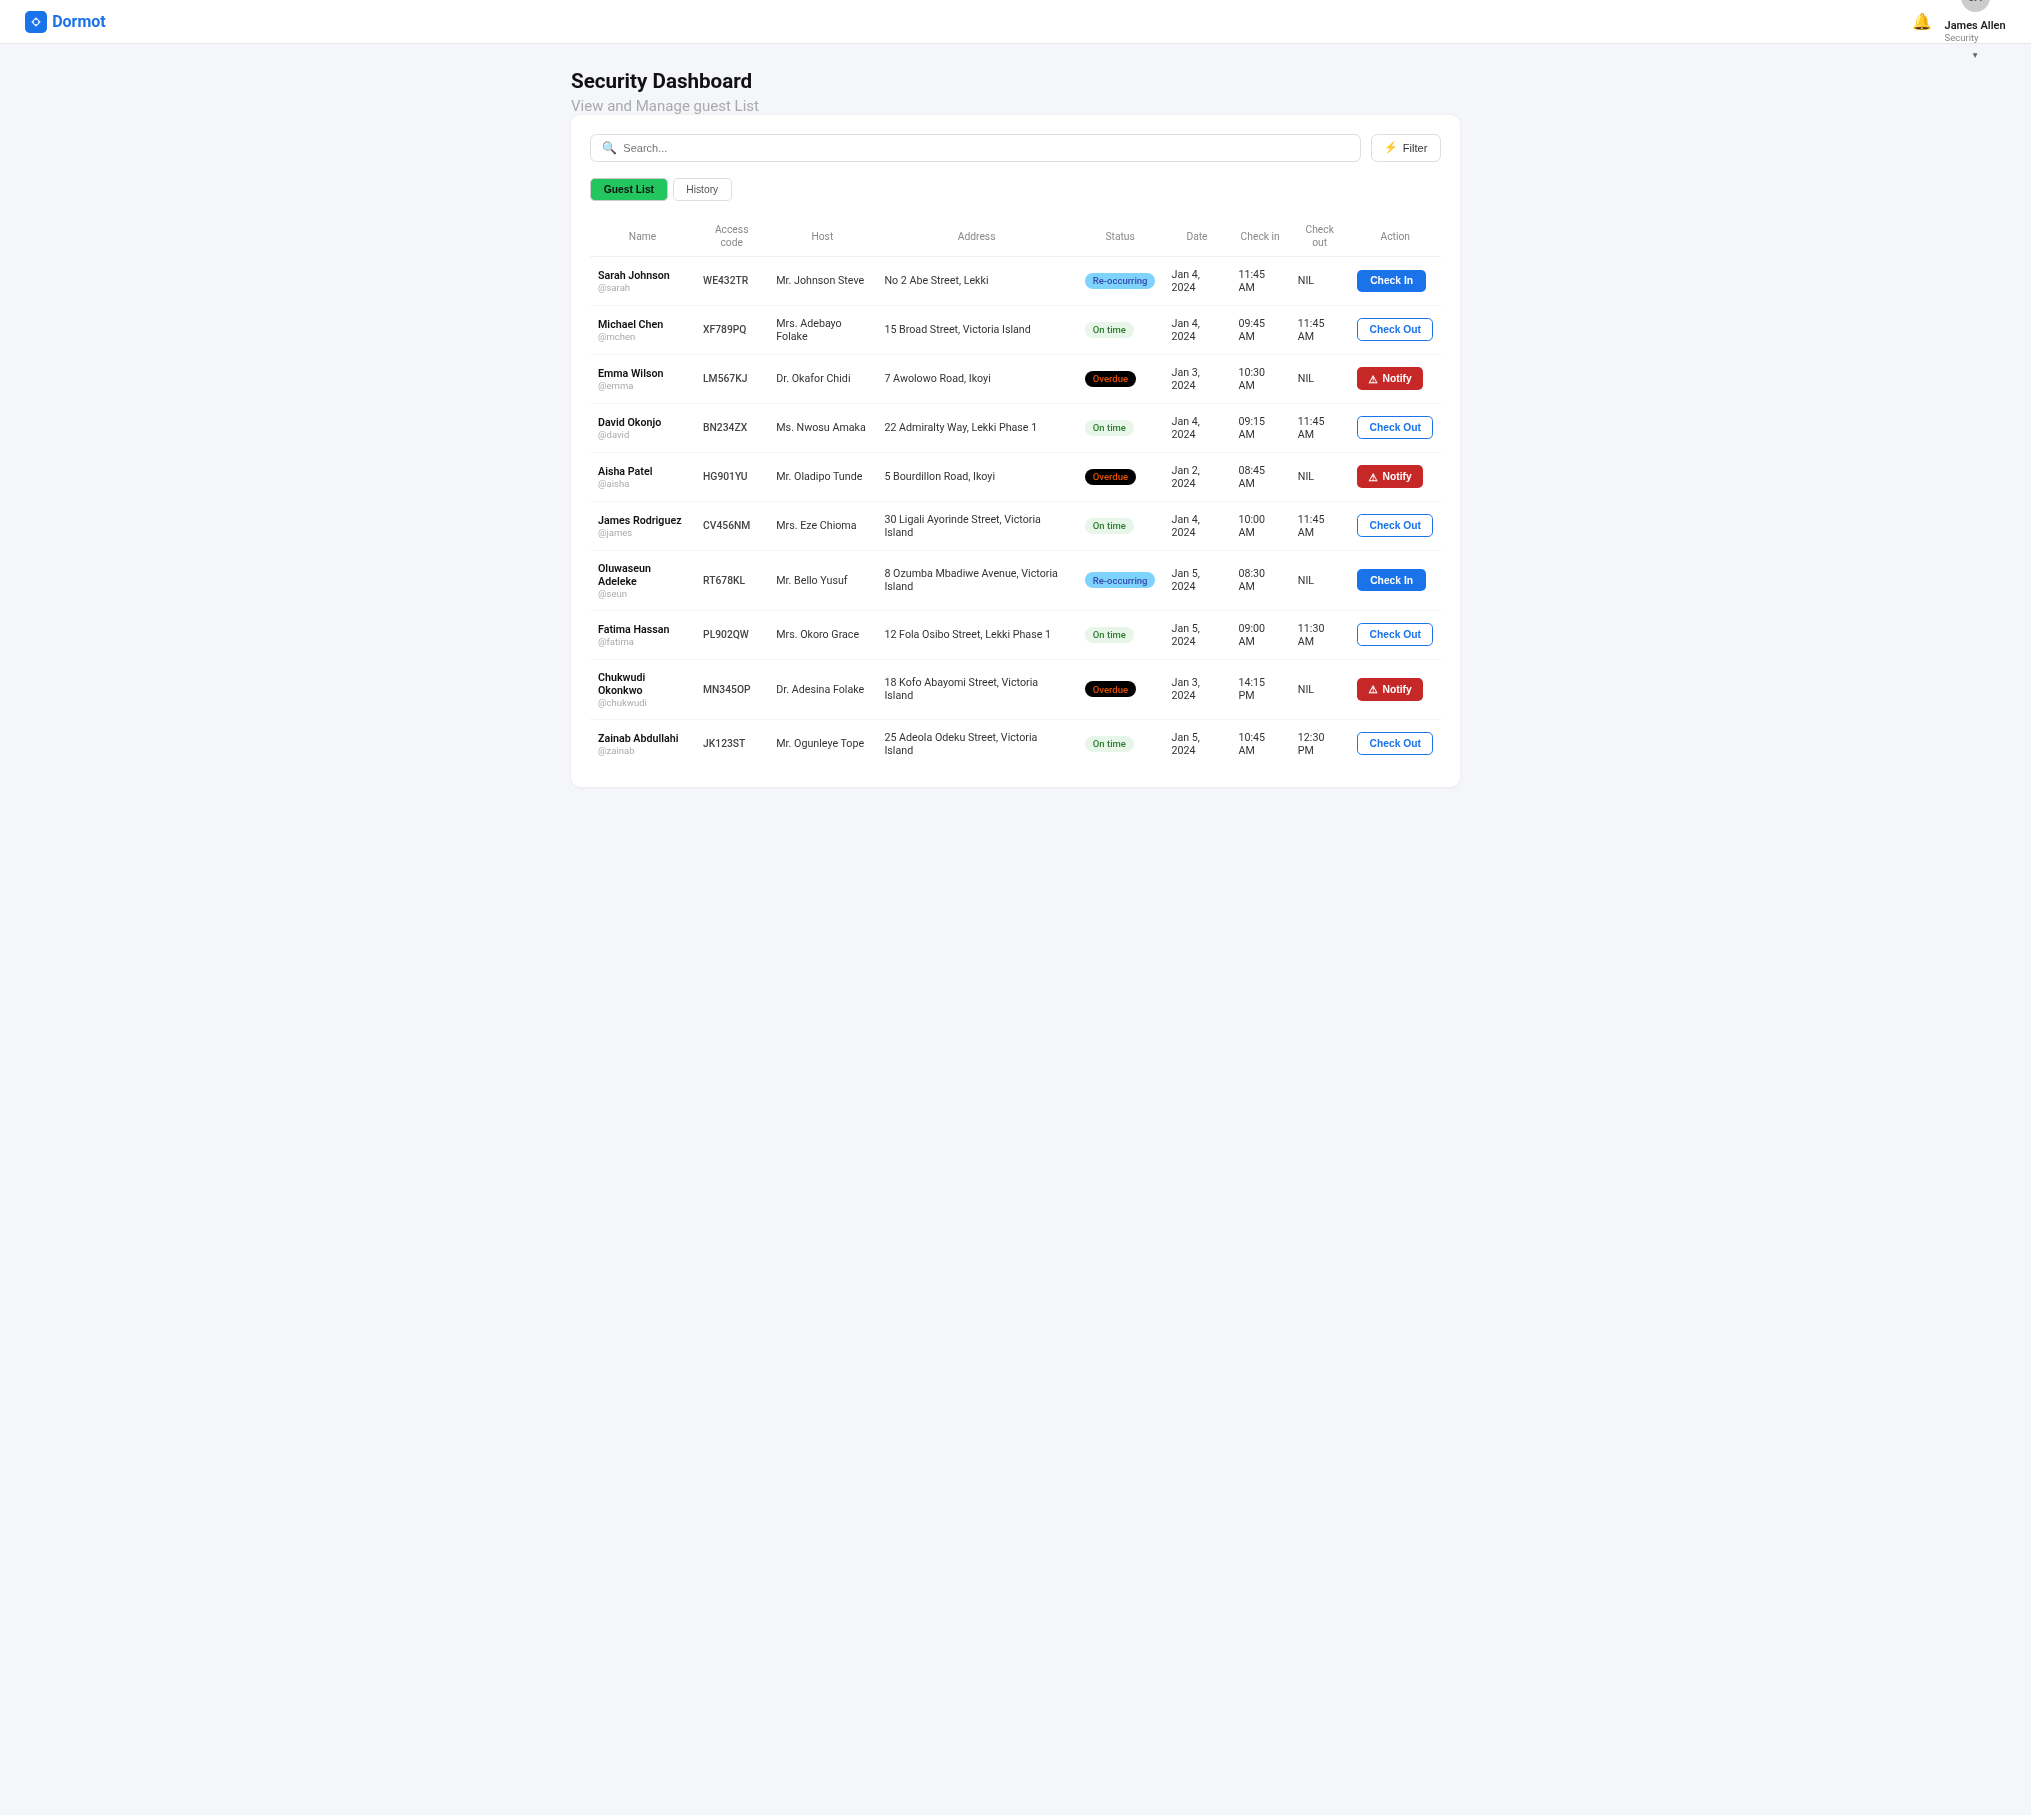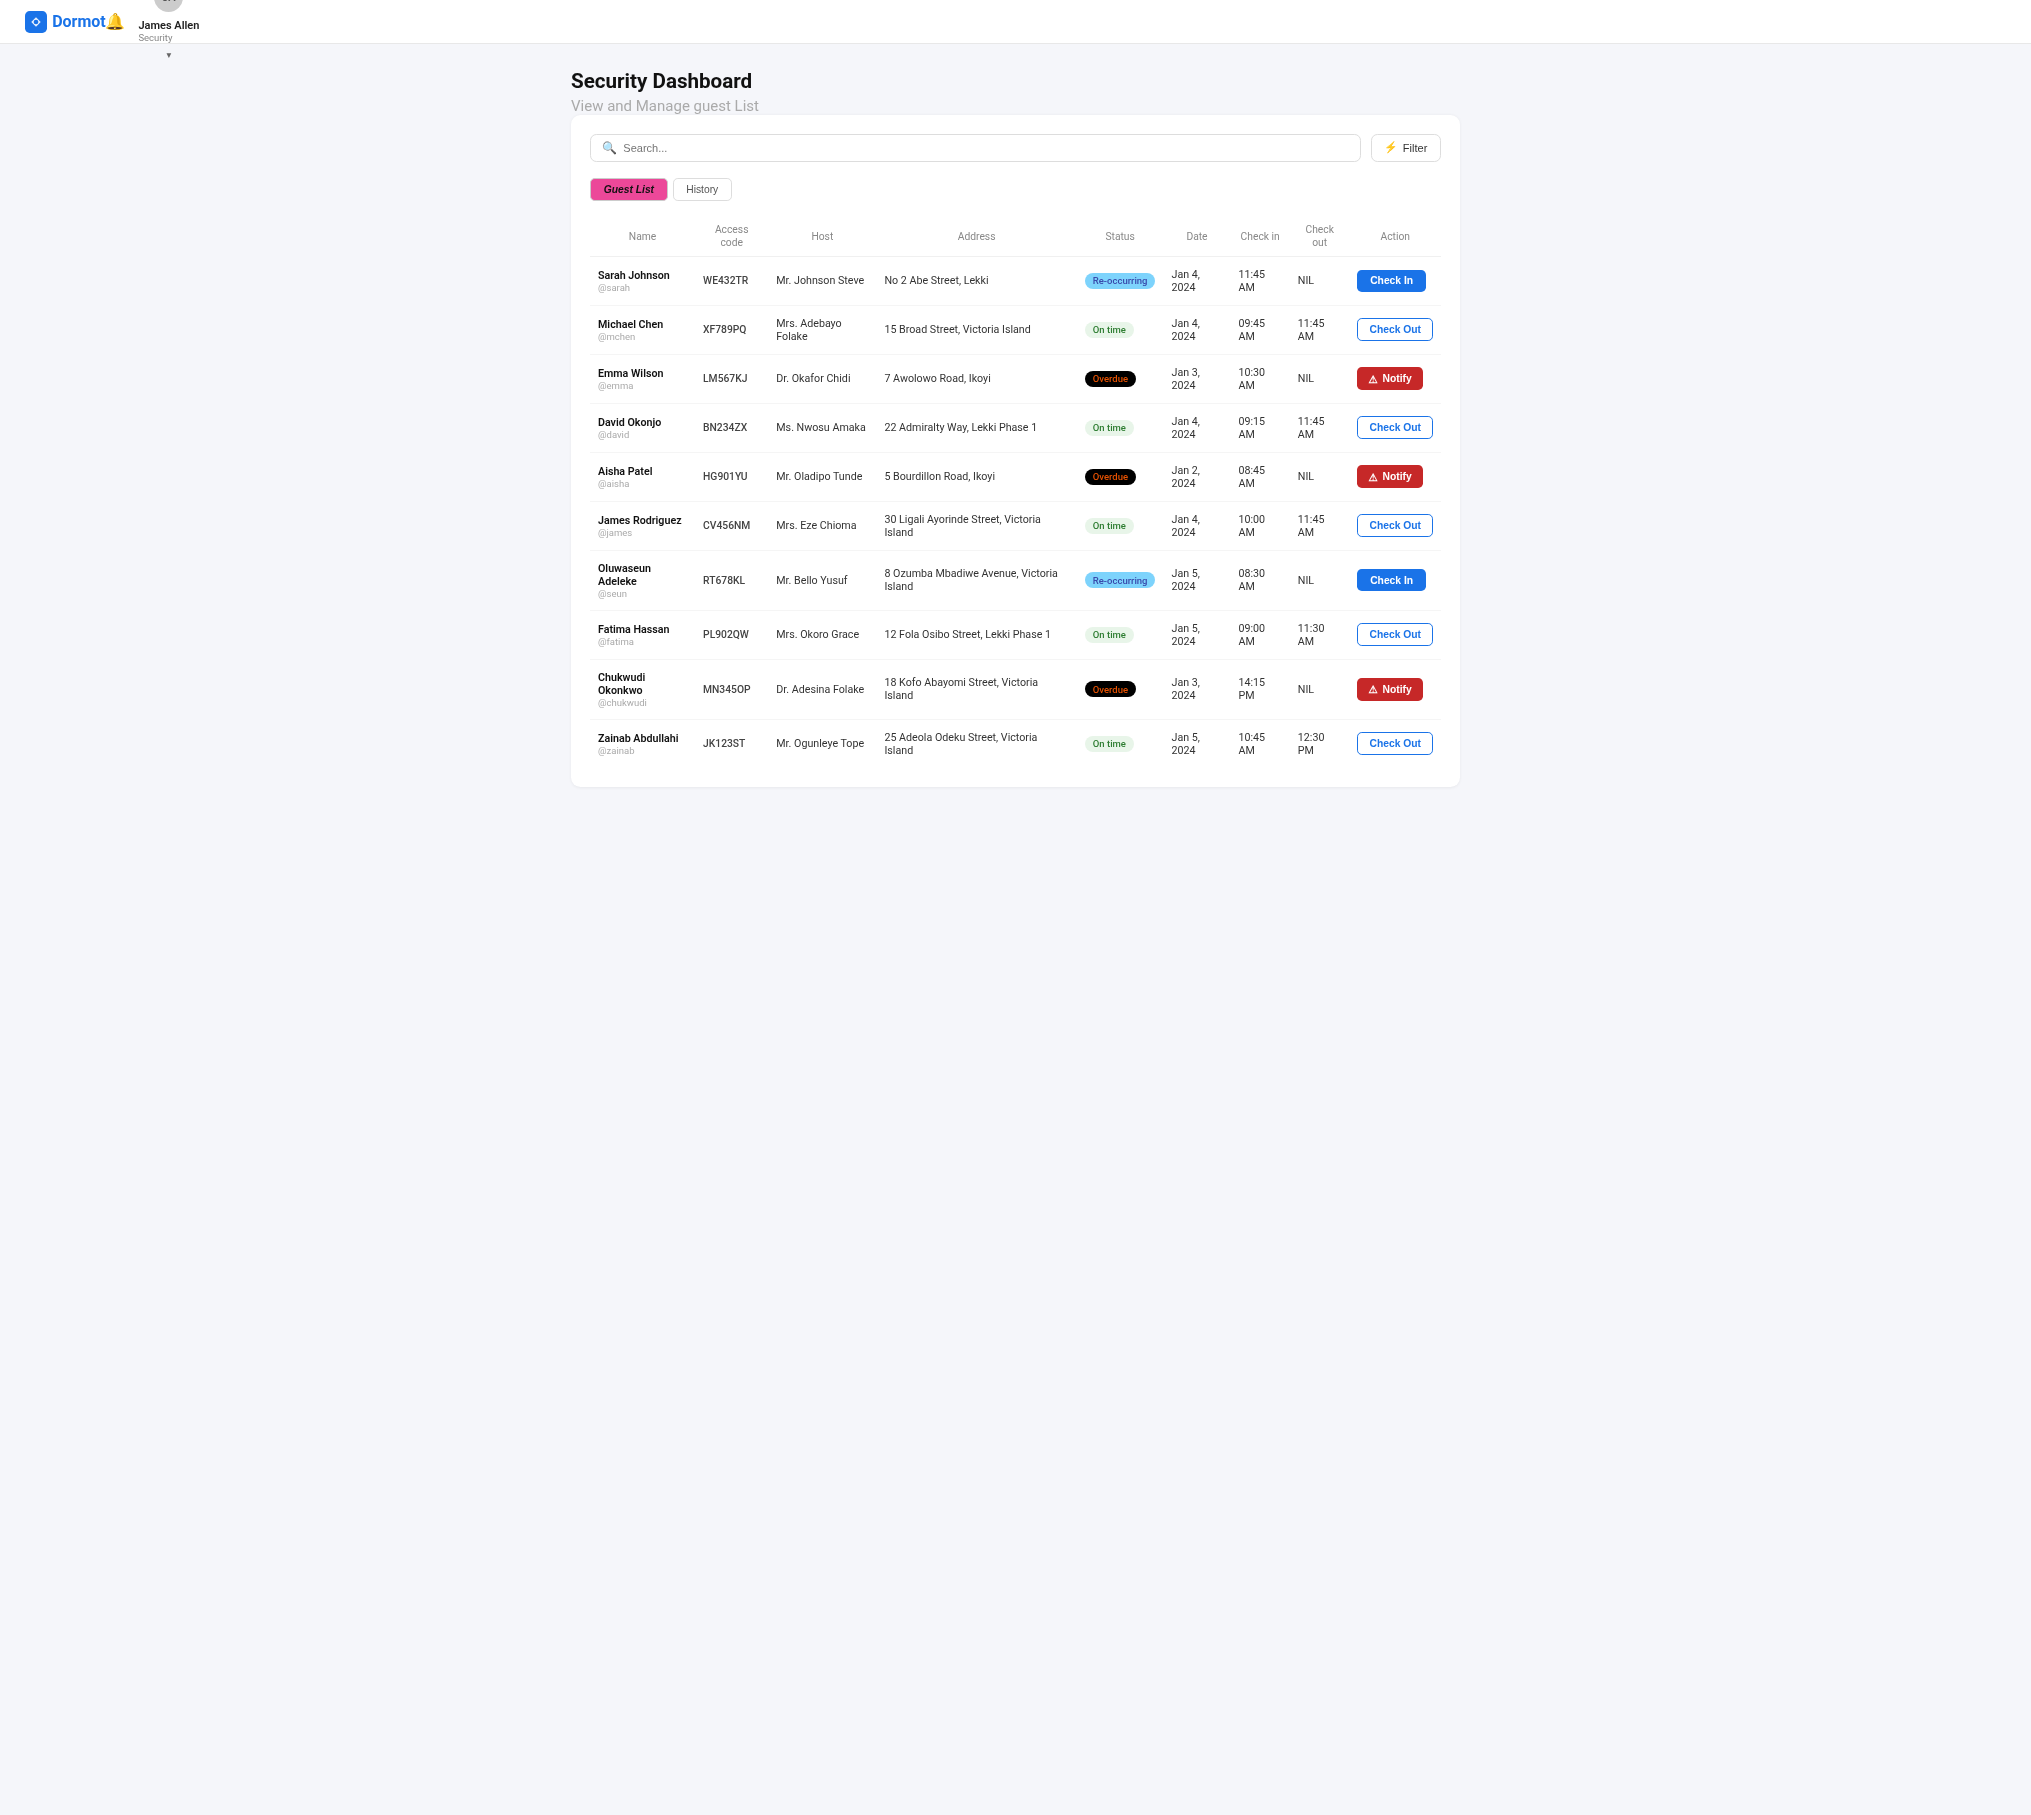--- a/index.html
+++ b/index.html
@@ -6,20 +6,21 @@
     body {
       font-family: -apple-system, BlinkMacSystemFont, 'Segoe UI', Roboto, sans-serif;
       background: #f5f6fa;
       color: #333;
       font-size: 11px;
     }
     .topbar {
       background: #fff;
       display: flex;
       align-items: center;
+      justify-content: space-between;
       padding: 8px 25.4px;
       border-bottom: 0.8px solid #e8e8e8;
       height: 44px;
     }
     .logo {
       display: flex;
       align-items: center;
       gap: 4.8px;
       font-size: 16px;
       font-weight: 700;
@@ -138,25 +139,24 @@
       padding: 4.8px 12.7px;
       border-radius: 4.8px;
       font-size: 10.3px;
       cursor: pointer;
       border: 0.8px solid #ddd;
       background: #fff;
       color: #555;
       font-weight: 500;
     }
     .tab.active {
-      background: #ec4899;
+      background: #22c55e;
       border-color: #ccc;
       color: #111;
       font-weight: 600;
-      font-style: italic;
     }
     table {
       width: 100%;
       border-collapse: collapse;
     }
     thead th {
       text-align: center;
       font-size: 10.3px;
       color: #888;
       font-weight: 400;

